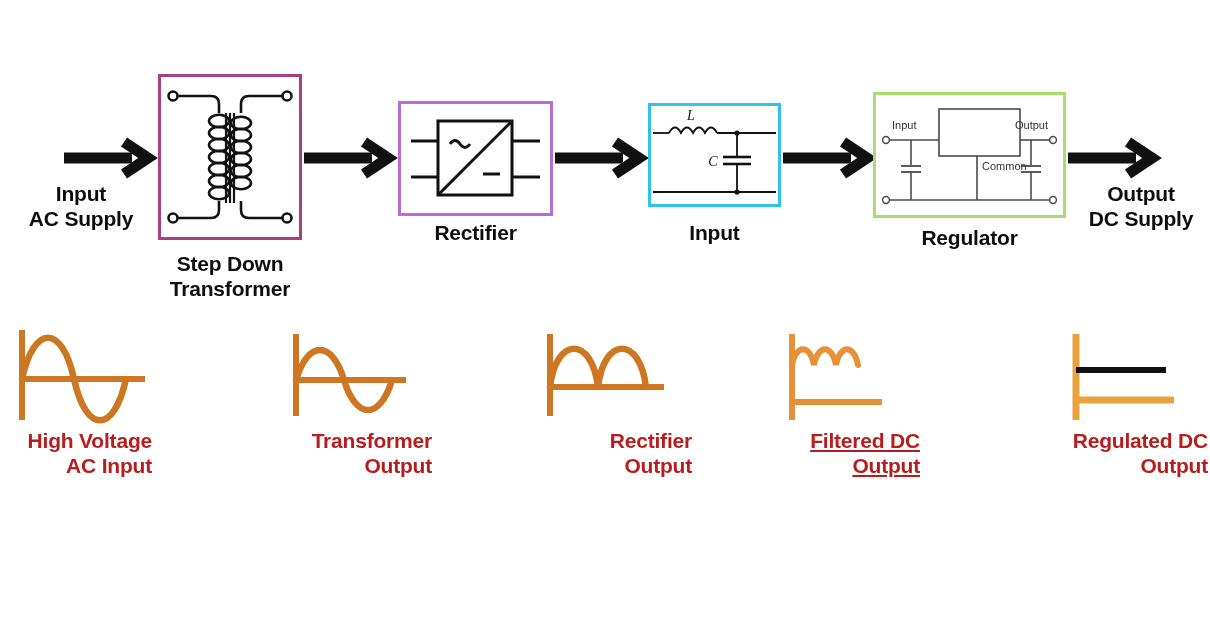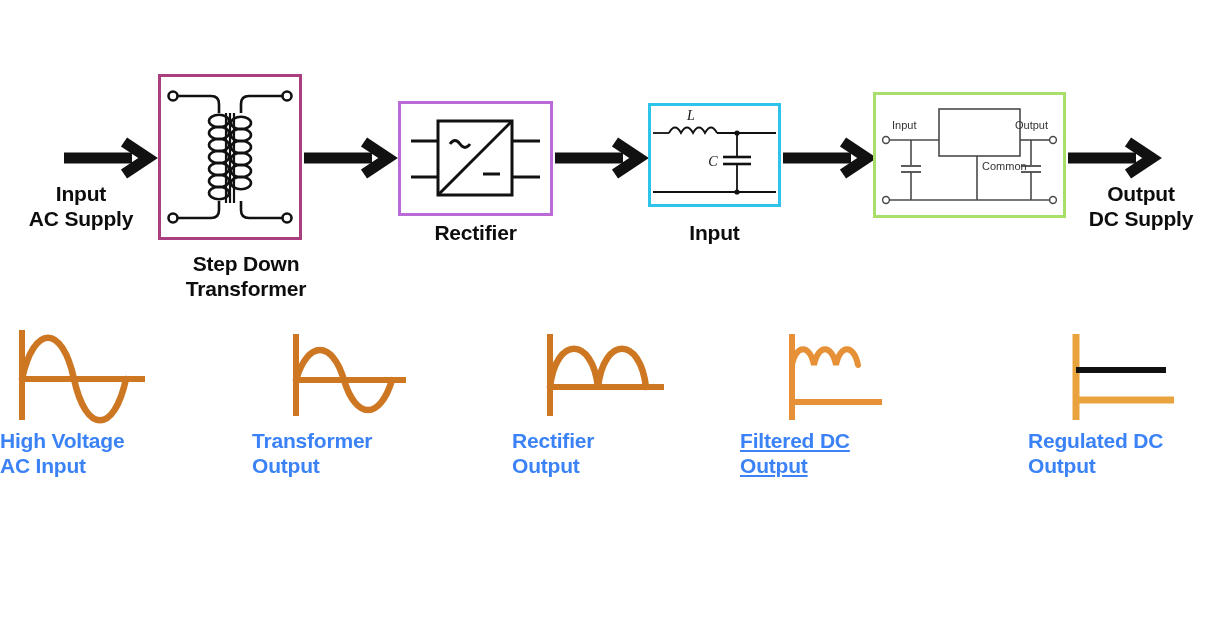--- a/index.html
+++ b/index.html
@@ -38,32 +38,32 @@
     text-align: center;
     font-weight: bold;
     color: #0d0d0d;
     line-height: 1.18;
     letter-spacing: -0.2px;
     white-space: pre-line;
   }
   .lbl-big   { font-size: 21px; }
 
   .lbl-input-ac   { left: 0px;    top: 182px; width: 162px; }
-  .lbl-stepdown   { left: 156px;  top: 252px; width: 180px; }
+  .lbl-stepdown   { left: 140px;  top: 252px; width: 180px; }
   .lbl-rectifier  { left: 398px;  top: 221px; width: 155px; }
   .lbl-filter     { left: 648px;  top: 221px; width: 133px; }
   .lbl-regulator  { left: 873px;  top: 226px; width: 193px; }
   .lbl-output-dc  { left: 1072px; top: 182px; width: 138px; }
 
   .wv-lbl {
     position: absolute;
-    text-align: left;
+    text-align: right;
     font-weight: bold;
     font-size: 21px;
-    color: #3b82f6;
+    color: #b91c1c;
     line-height: 1.2;
     white-space: pre-line;
     letter-spacing: -0.2px;
   }
   .wv-lbl-0 { left: 0px;    top: 428px; width: 152px; }
   .wv-lbl-1 { left: 252px;  top: 428px; width: 180px; }
   .wv-lbl-2 { left: 512px;  top: 428px; width: 180px; }
   .wv-lbl-3 { left: 740px;  top: 428px; width: 180px; text-decoration: underline; }
   .wv-lbl-4 { left: 1028px; top: 428px; width: 180px; }
 
@@ -224,20 +224,21 @@
       <path d="M62,4 L86,20 L62,36" stroke="#111111" stroke-width="11" fill="none" stroke-linecap="butt" stroke-linejoin="miter"></path>
     </svg>
   </div>
 
   <div class="lbl lbl-big lbl-input-ac">Input
 AC Supply</div>
   <div class="lbl lbl-big lbl-stepdown">Step Down
 Transformer</div>
   <div class="lbl lbl-big lbl-rectifier">Rectifier</div>
   <div class="lbl lbl-big lbl-filter">Input</div>
+  <div class="lbl lbl-big lbl-regulator">Regulator</div>
   <div class="lbl lbl-big lbl-output-dc">Output
 DC Supply</div>
 
   <div class="wave" style="left:10px; top:326px;">
     <svg width="150" height="98" viewBox="0 0 150 98">
       <line x1="12" y1="4" x2="12" y2="94" stroke="#cd7722" stroke-width="6"></line>
       <line x1="12" y1="53" x2="135" y2="53" stroke="#cd7722" stroke-width="6"></line>
       <path d="M12,53 C24,-2 52,-2 64,53 C76,108 104,108 116,53" stroke="#cd7722" stroke-width="6.5" fill="none" stroke-linecap="round"></path>
     </svg>
   </div>

